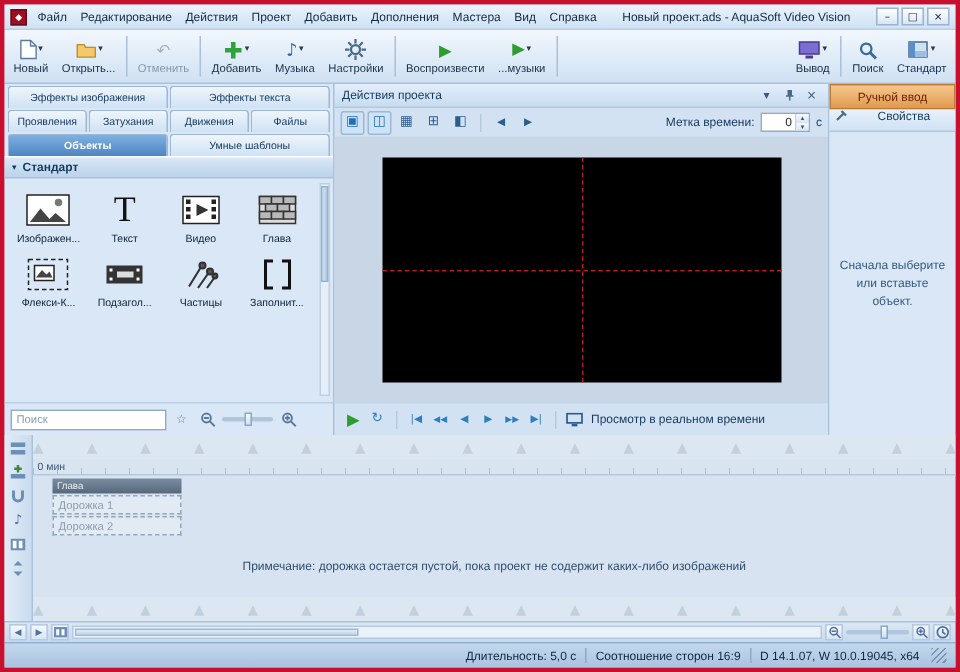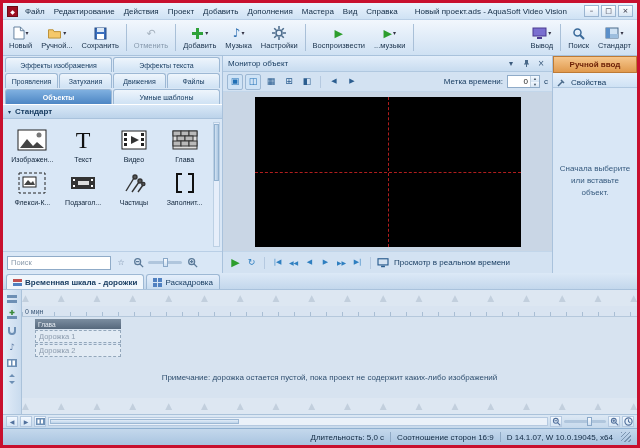--- a/index.html
+++ b/index.html
@@ -107,22 +107,22 @@
   .mon-play{height:22px;display:flex;align-items:center;gap:3px;padding:0 6px;flex:0 0 auto;
     border-top:1px solid #c2d6ea}
   .pbtn{min-width:13px;height:16px;display:flex;align-items:center;justify-content:center;
     color:#2f7fc0;font-size:7px}
   .pbtn.big{color:#2d9e2d;font-size:11px}
   .rtlabel{color:#14395e;white-space:nowrap;margin-left:2px}
 
   
   .rightpanel{width:84px;display:flex;flex-direction:column;background:#d9e7f6}
   .rp-header{height:17px;display:flex;align-items:center;justify-content:center;flex:0 0 auto;
-    background:linear-gradient(#f6c78e,#e09a4e);border:1px solid #bd7a35;color:#6e2208;font-weight:bold}
-  .rp-tab{height:15px;display:flex;align-items:flex-end;gap:6px;padding:0 4px;flex:0 0 auto;
+    background:linear-gradient(#f6c78e,#e09a4e);border:1px solid #bd7a35;color:#6e2208;font-weight:normal}
+  .rp-tab{height:15px;display:flex;align-items:flex-start;gap:20px;padding:0 4px;flex:0 0 auto;
     background:linear-gradient(#e8f1fb,#cfe2f4);border-bottom:1px solid #b0c8e0;color:#14395e}
   .rp-body{flex:1;display:flex;align-items:center;justify-content:center;text-align:center;
     padding:6px;color:#35597d;line-height:1.5}
 
   
   .tltabs{height:17px;display:flex;align-items:flex-end;gap:2px;padding:1px 2px 0 3px;flex:0 0 auto;
     background:linear-gradient(#dce9f7,#c3d7ec);border-bottom:1px solid #a9c2dc}
   .tltab{display:flex;align-items:center;gap:3px;height:15px;padding:0 6px;
     border:1px solid #9db8d4;border-bottom:none;border-radius:3px 3px 0 0;
     background:linear-gradient(#e4eefb,#c8dcf0);color:#14395e;white-space:nowrap}
@@ -201,31 +201,21 @@
         </span>
       <span class="tlabel">Новый</span>
     </div>
     <div class="tbtn">
       <span class="ticon">
           <svg width="15" height="12" viewBox="0 0 15 13">
             <path d="M1 3h5l1 2h7v7H1z" fill="#f5c86a" stroke="#b98c30"></path>
           </svg>
           <span class="gi g-down drop"></span>
         </span>
-      <span class="tlabel">Ручной...</span>
-    </div>
-    <div class="tbtn">
-      <span class="ticon">
-          <svg width="13" height="13" viewBox="0 0 13 13">
-            <rect x="1" y="1" width="11" height="11" fill="#3a6fbf" stroke="#274d85"></rect>
-            <rect x="3" y="1" width="7" height="4" fill="#dce8f5"></rect>
-            <rect x="3" y="7" width="7" height="5" fill="#fff"></rect>
-          </svg>
-        </span>
-      <span class="tlabel">Сохранить</span>
+      <span class="tlabel">Открыть...</span>
     </div>
     <div class="tsep"></div>
     <div class="tbtn disabled">
       <span class="ticon gi g-undo" style="color:#5a6a7a;font-size:11px"></span>
       <span class="tlabel">Отменить</span>
     </div>
     <div class="tsep"></div>
     <div class="tbtn">
       <span class="ticon">
           <svg width="13" height="13" viewBox="0 0 13 13">
@@ -444,21 +434,21 @@
             <svg width="11" height="11" viewBox="0 0 13 13">
               <circle cx="5.5" cy="5.5" r="3.5" fill="none" stroke="#5b7a99" stroke-width="1.5"></circle>
               <path d="M8 8l4 4M3.5 5.5h4M5.5 3.5v4" stroke="#5b7a99" stroke-width="1.5"></path>
             </svg>
           </span>
       </div>
     </div>
 
     <div class="monitor">
       <div class="mon-header">
-        <span class="mh-title">Монитор объект</span>
+        <span class="mh-title">Действия проекта</span>
         <span class="mh-btn gi g-down"></span>
         <span class="mh-btn">
             <svg width="7" height="9" viewBox="0 0 7 9">
               <rect x="2" y="1" width="3" height="4" fill="#4a6a8a"></rect>
               <path d="M1 5h5M3.5 5v3" stroke="#4a6a8a"></path>
             </svg>
           </span>
         <span class="mh-btn gi g-close"></span>
       </div>
       <div class="mon-tools">
@@ -511,40 +501,20 @@
       <div class="rp-tab">
         <svg width="8" height="8" viewBox="0 0 8 8">
             <path d="M1 7l4-4M4 1l3 3" stroke="#4a6a8a" stroke-width="1.5" fill="none"></path>
           </svg>
         <span>Свойства</span>
       </div>
       <div class="rp-body">Сначала выберите или вставьте объект.</div>
     </div>
   </div>
 
-  <div class="tltabs">
-    <div class="tltab active">
-      <svg width="9" height="9" viewBox="0 0 9 9">
-          <rect x="0" y="1" width="9" height="3" fill="#c05050"></rect>
-          <rect x="0" y="5" width="9" height="3" fill="#5080c0"></rect>
-        </svg>
-      <span>Временная шкала - дорожки</span>
-    </div>
-    <div class="tltab">
-      <svg width="9" height="9" viewBox="0 0 9 9">
-          <g fill="#5080c0">
-            <rect x="0" y="0" width="4" height="4"></rect>
-            <rect x="5" y="0" width="4" height="4"></rect>
-            <rect x="0" y="5" width="4" height="4"></rect>
-            <rect x="5" y="5" width="4" height="4"></rect>
-          </g>
-        </svg>
-      <span>Раскадровка</span>
-    </div>
-  </div>
 
   <div class="timeline">
     <div class="tl-side">
       <span class="tl-sbtn">
           <svg width="10" height="10" viewBox="0 0 10 10">
             <rect x="0" y="1" width="10" height="3" fill="#6d8fb5"></rect>
             <rect x="0" y="6" width="10" height="3" fill="#6d8fb5"></rect>
           </svg>
         </span>
       <span class="tl-sbtn">

